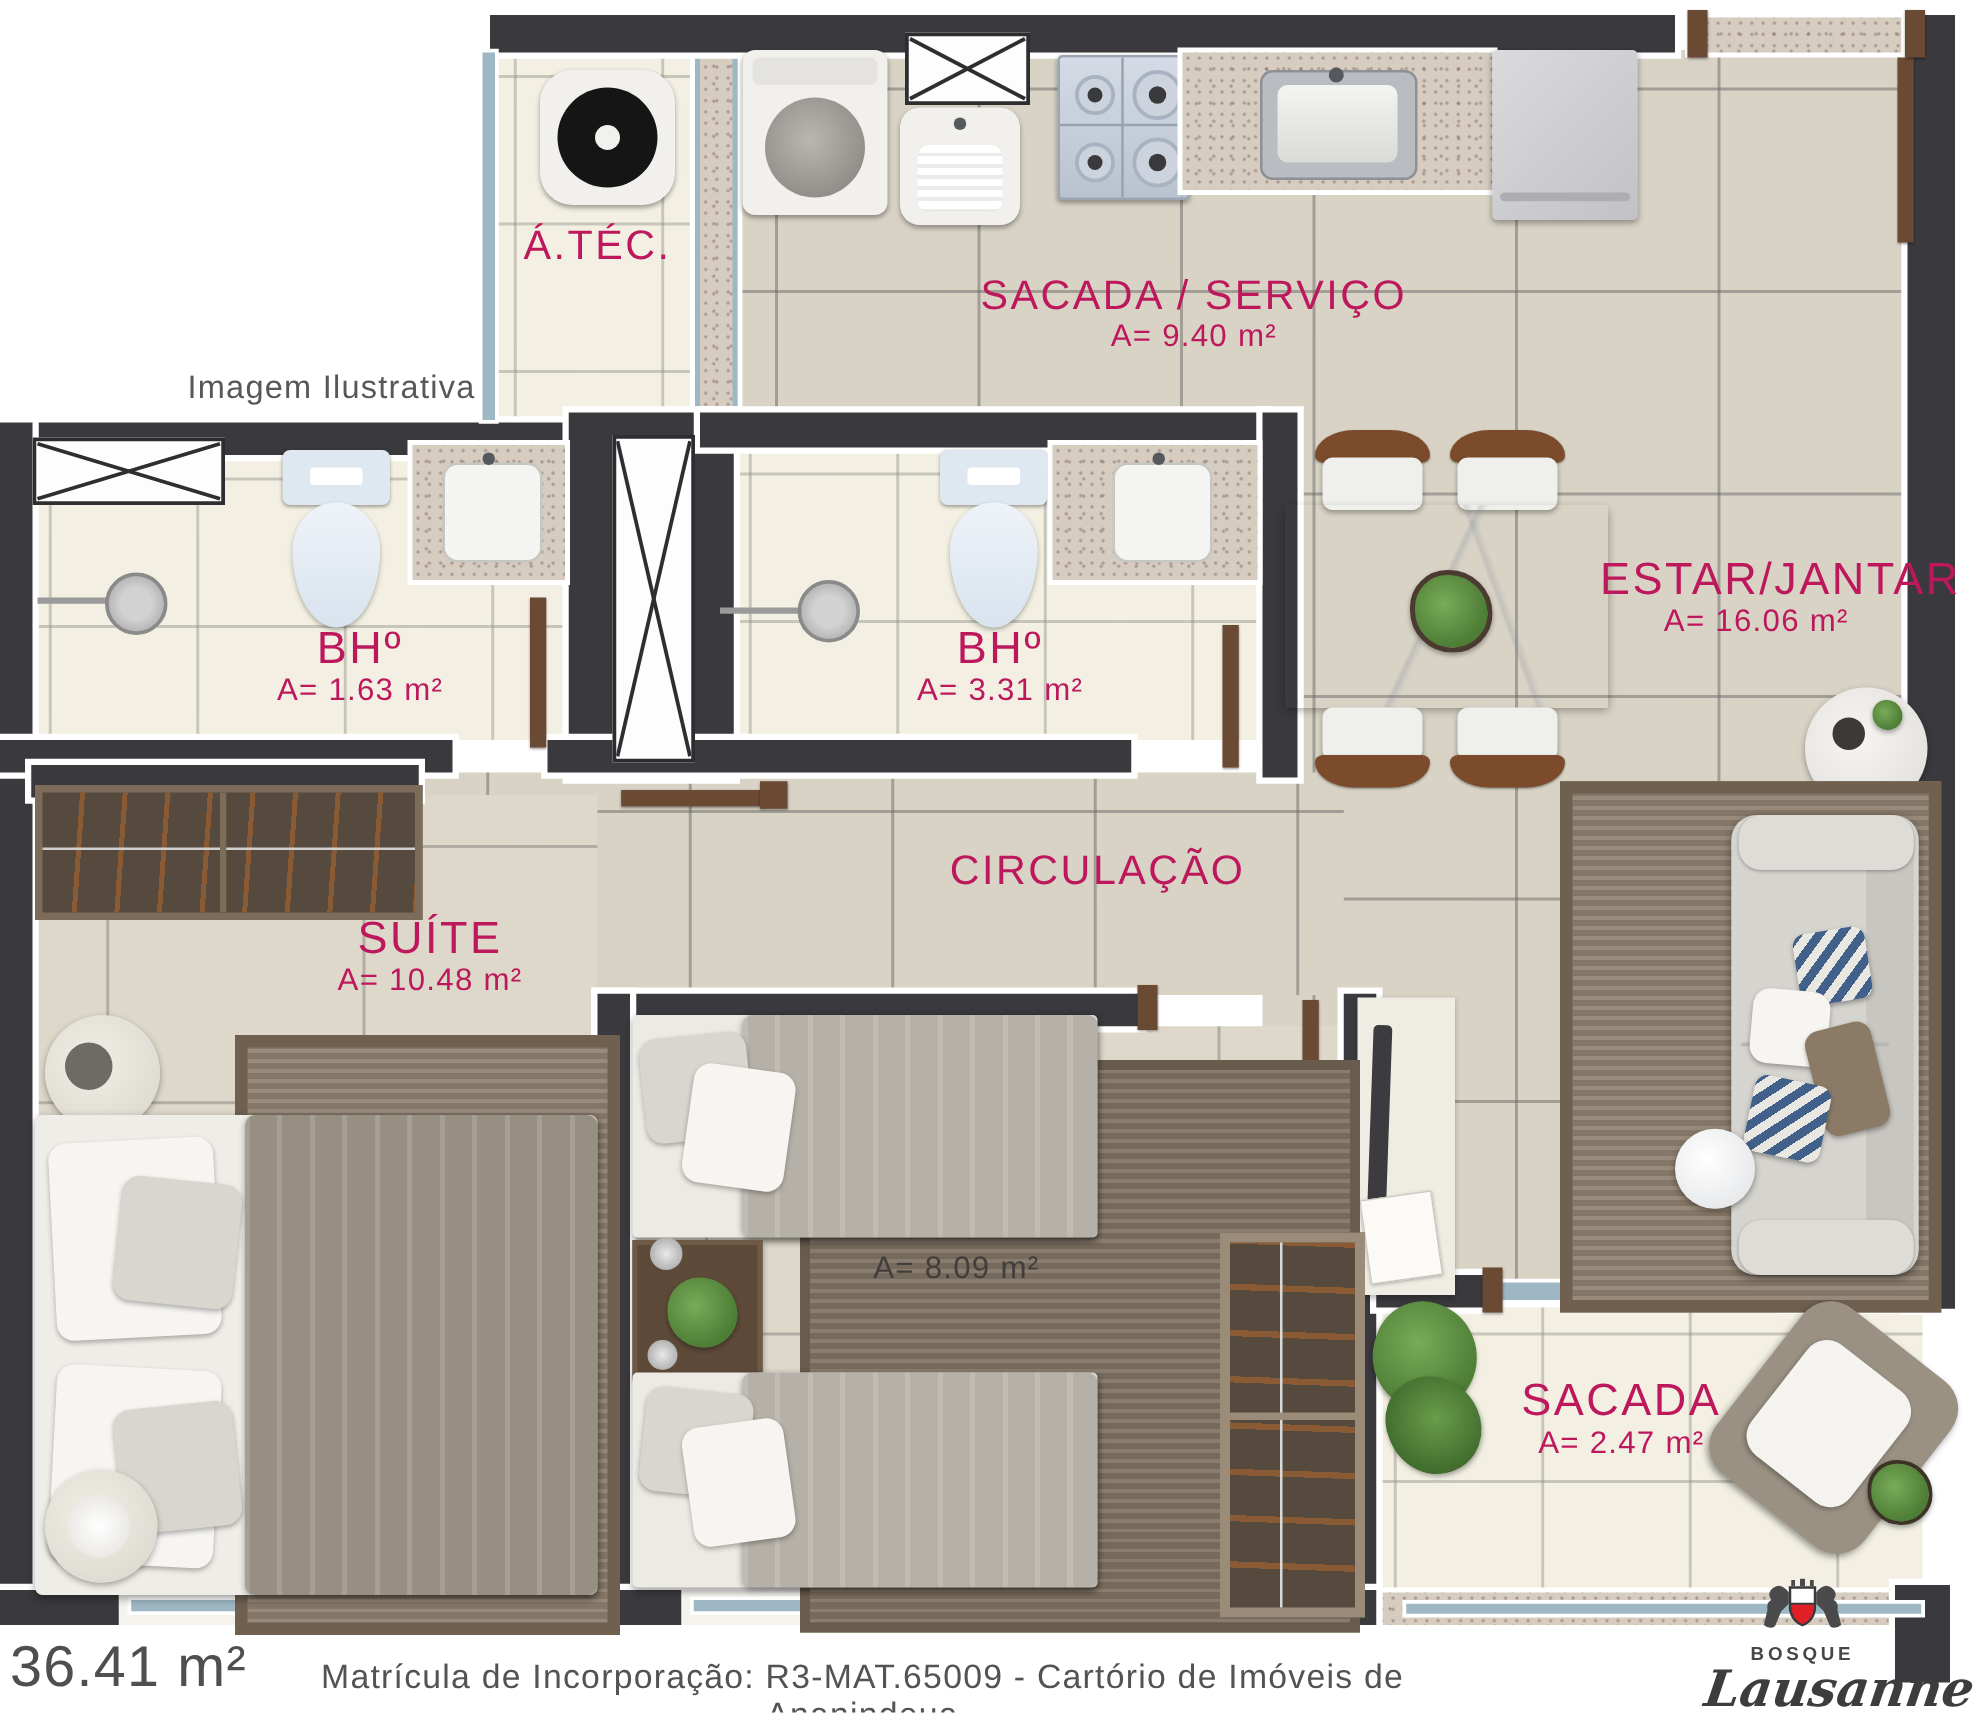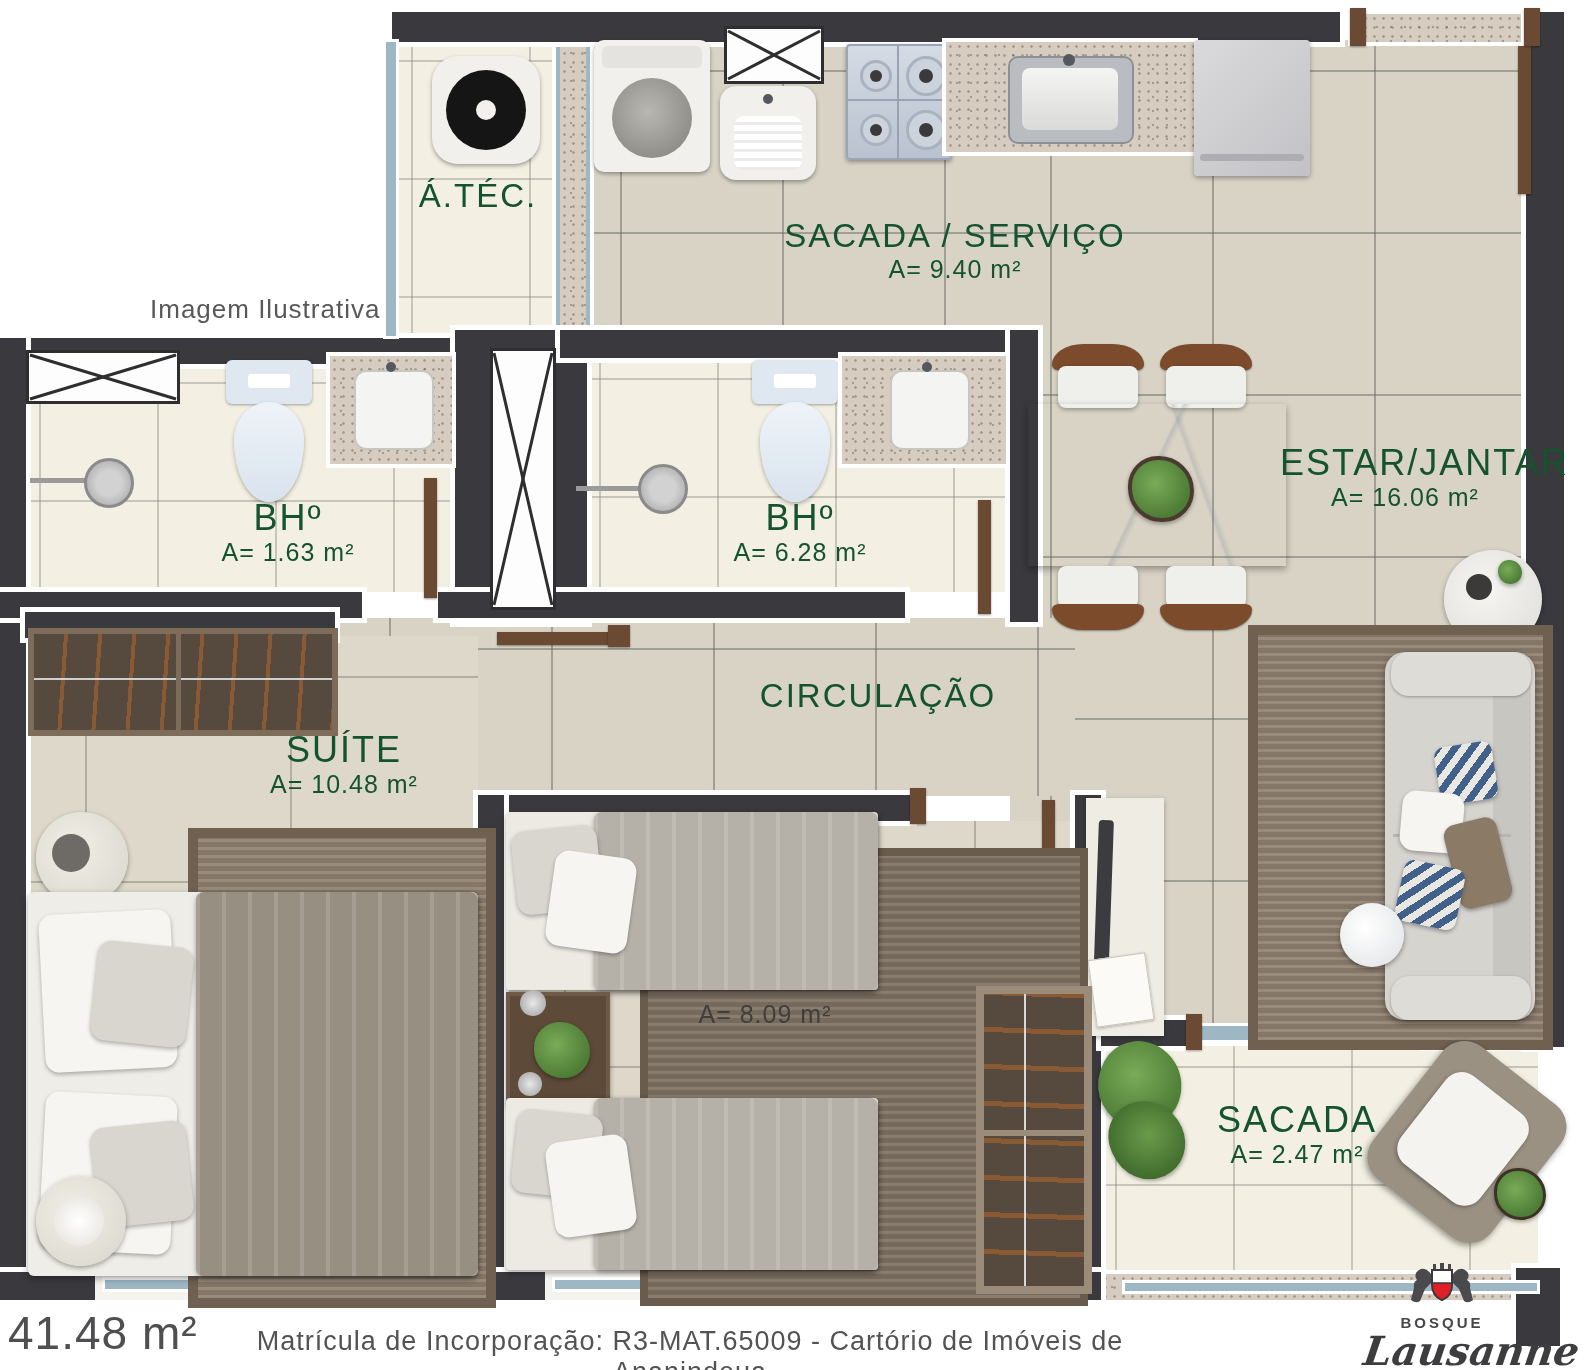--- a/index.html
+++ b/index.html
@@ -24,21 +24,21 @@
   .granite{background-color:#d6ccc0;
     background-image:radial-gradient(rgba(122,92,80,.45) 1px,transparent 1.6px),
                      radial-gradient(rgba(90,72,62,.38) 1px,transparent 1.6px);
     background-size:9px 9px,14px 14px;background-position:0 0,4px 6px;
     box-shadow:0 0 0 4px #ffffff;}
   .glass{background:#9db8c4;box-shadow:0 0 0 3px #ffffff;}
   .door{background:#6b4a34;box-shadow:0 1px 2px rgba(0,0,0,.4);}
   .xbox{background:#fdfdfd;border:3px solid #2e2e30;}
   .xbox svg{display:block;width:100%;height:100%;}
   
-  .rlabel{position:absolute;text-align:center;color:#14532d;}
+  .rlabel{position:absolute;text-align:center;color:#be185d;}
   .rname{font-size:36px;letter-spacing:2px;line-height:1.12;}
   .rname.sm{font-size:33px;}
   .rarea{font-size:25px;letter-spacing:1px;}
   .watermark{position:absolute;font-size:26px;color:#58585a;letter-spacing:1px;}
   
   .white-ware{background:#f1f0ec;border-radius:12px;box-shadow:0 2px 4px rgba(0,0,0,.35);}
   .pillow{background:#f6f5f2;border-radius:14px;box-shadow:0 2px 4px rgba(0,0,0,.3);}
   .pillow.gray{background:#d9d6cf;}
   .chev{background:repeating-linear-gradient(135deg,#41608a 0 7px,#e9e7e1 7px 14px);
     border-radius:10px;box-shadow:0 2px 4px rgba(0,0,0,.35);}
@@ -309,38 +309,38 @@
   <div class="rlabel" style="left:1280px;top:443px;width:250px">
     <div class="rname">ESTAR/JANTAR</div>
     <div class="rarea">A= 16.06 m²</div>
   </div>
   <div class="rlabel" style="left:168px;top:498px;width:240px">
     <div class="rname">BHº</div>
     <div class="rarea">A= 1.63 m²</div>
   </div>
   <div class="rlabel" style="left:680px;top:498px;width:240px">
     <div class="rname">BHº</div>
-    <div class="rarea">A= 6.28 m²</div>
+    <div class="rarea">A= 3.31 m²</div>
   </div>
   <div class="rlabel" style="left:748px;top:678px;width:260px">
     <div class="rname sm">CIRCULAÇÃO</div>
   </div>
   <div class="rlabel" style="left:174px;top:730px;width:340px">
     <div class="rname">SUÍTE</div>
     <div class="rarea">A= 10.48 m²</div>
   </div>
   <div class="rlabel" style="left:590px;top:1000px;width:350px;color:#413e3c">
     <div class="rarea">A= 8.09 m²</div>
   </div>
   <div class="rlabel" style="left:1197px;top:1100px;width:200px">
     <div class="rname">SACADA</div>
     <div class="rarea">A= 2.47 m²</div>
   </div>
 
-  <div class="total-area">41.48 m²</div>
+  <div class="total-area">36.41 m²</div>
   <div class="registration">Matrícula de Incorporação: R3-MAT.65009 - Cartório de Imóveis de Ananindeua</div>
 
   <div class="logo">
     <svg width="78" height="46" viewBox="0 0 78 46">
       <g fill="#4a4a4c">
         <path d="M28 12 q-6 -8 -12 -4 q-6 4 -2 10 q-4 2 -3 8 l-3 12 q5 4 9 1 l5 -12 l6 -6 z"></path>
         <path d="M50 12 q6 -8 12 -4 q6 4 2 10 q4 2 3 8 l3 12 q-5 4 -9 1 l-5 -12 l-6 -6 z"></path>
         <rect x="30" y="2" width="3" height="5"></rect>
           <rect x="37" y="1" width="4" height="6"></rect>
           <rect x="45" y="2" width="3" height="5"></rect>

